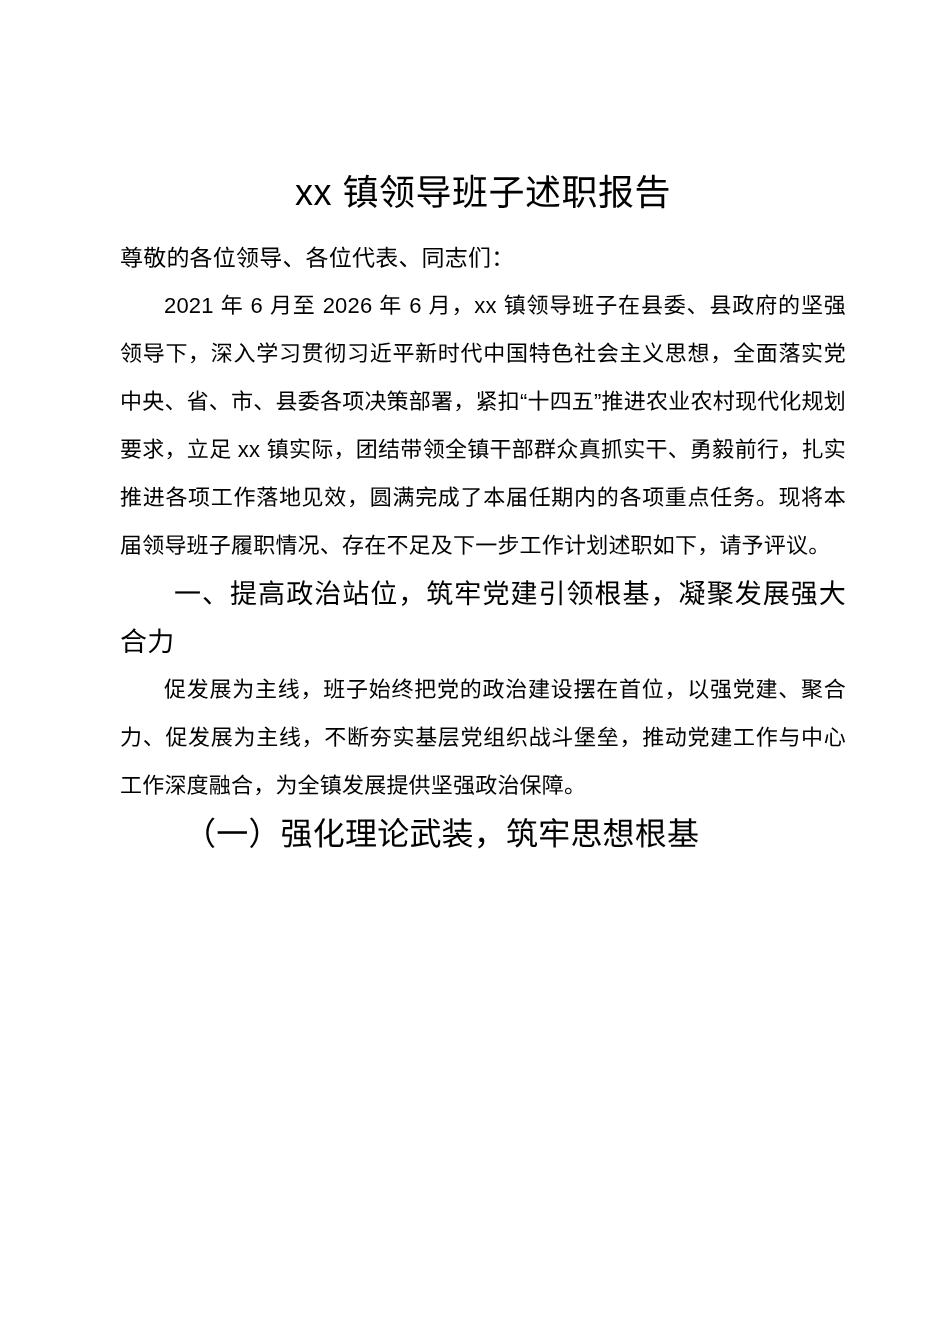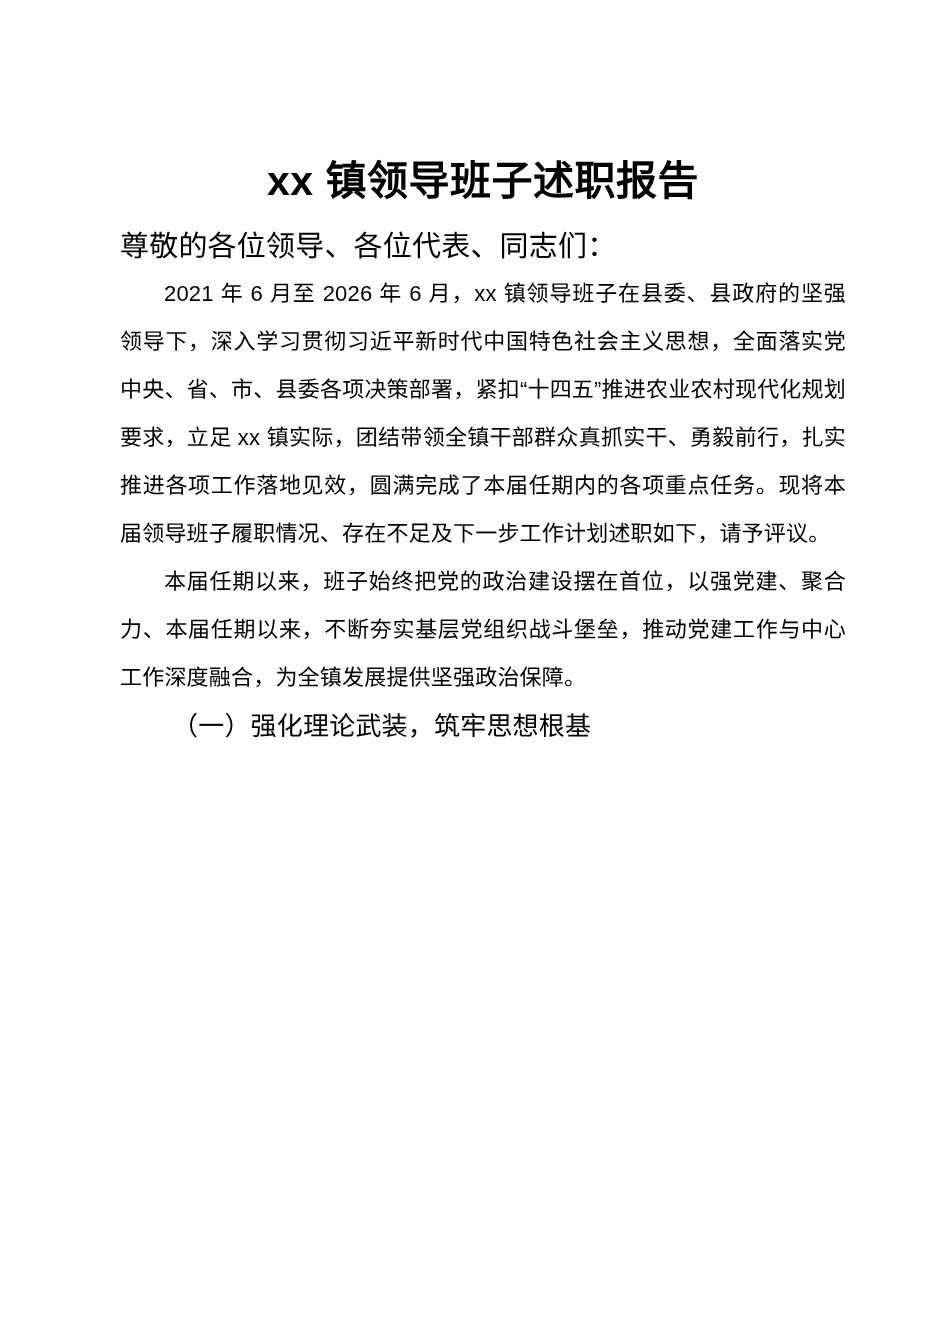--- a/index.html
+++ b/index.html
@@ -24,30 +24,30 @@
     box-sizing: border-box;
     overflow: hidden;
   }
   .content {
     position: absolute;
     left: 120px;
     top: 150px;
     width: 726px;
   }
   .doc-title {
-    font-size: 41px;
-    font-weight: bold;
+    font-size: 36px;
+    font-weight: normal;
     text-align: center;
     line-height: 54px;
-    margin: 4px 0 14px 0;
+    margin: 16px 0 14px 0;
     letter-spacing: 0.5px;
     white-space: nowrap;
   }
   .salutation {
-    font-size: 29px;
+    font-size: 23px;
     line-height: 48px;
     margin: 0;
     text-align: justify;
     text-justify: inter-ideograph;
     letter-spacing: 0.2px;
   }
   .para {
     font-size: 22px;
     line-height: 48px;
     margin: 0;
@@ -59,21 +59,21 @@
   .heading-1 {
     font-size: 27px;
     line-height: 48px;
     margin: 0;
     text-indent: 2em;
     text-align: justify;
     text-justify: inter-ideograph;
     letter-spacing: 0.2px;
   }
   .heading-2 {
-    font-size: 26px;
+    font-size: 32px;
     line-height: 48px;
     margin: 0;
     text-indent: 2em;
     text-align: justify;
     text-justify: inter-ideograph;
     letter-spacing: 0.2px;
   }
   
   .clip-bottom {
     position: absolute;
@@ -89,21 +89,22 @@
 
 <div class="page">
   <div class="content">
 
     <h1 class="doc-title">xx 镇领导班子述职报告</h1>
 
     <p class="salutation">尊敬的各位领导、各位代表、同志们：</p>
 
     <p class="para">2021 年 6 月至 2026 年 6 月，xx 镇领导班子在县委、县政府的坚强领导下，深入学习贯彻习近平新时代中国特色社会主义思想，全面落实党中央、省、市、县委各项决策部署，紧扣“十四五”推进农业农村现代化规划要求，立足 xx 镇实际，团结带领全镇干部群众真抓实干、勇毅前行，扎实推进各项工作落地见效，圆满完成了本届任期内的各项重点任务。现将本届领导班子履职情况、存在不足及下一步工作计划述职如下，请予评议。</p>
 
+    <p class="heading-1">一、提高政治站位，筑牢党建引领根基，凝聚发展强大合力</p>
 
-    <p class="para">本届任期以来，班子始终把党的政治建设摆在首位，以强党建、聚合力、本届任期以来，不断夯实基层党组织战斗堡垒，推动党建工作与中心工作深度融合，为全镇发展提供坚强政治保障。</p>
+    <p class="para">促发展为主线，班子始终把党的政治建设摆在首位，以强党建、聚合力、促发展为主线，不断夯实基层党组织战斗堡垒，推动党建工作与中心工作深度融合，为全镇发展提供坚强政治保障。</p>
 
     <p class="heading-2">（一）强化理论武装，筑牢思想根基</p>
 
 
   </div>
   <div class="clip-bottom"></div>
 </div>
 
 </body></html>

